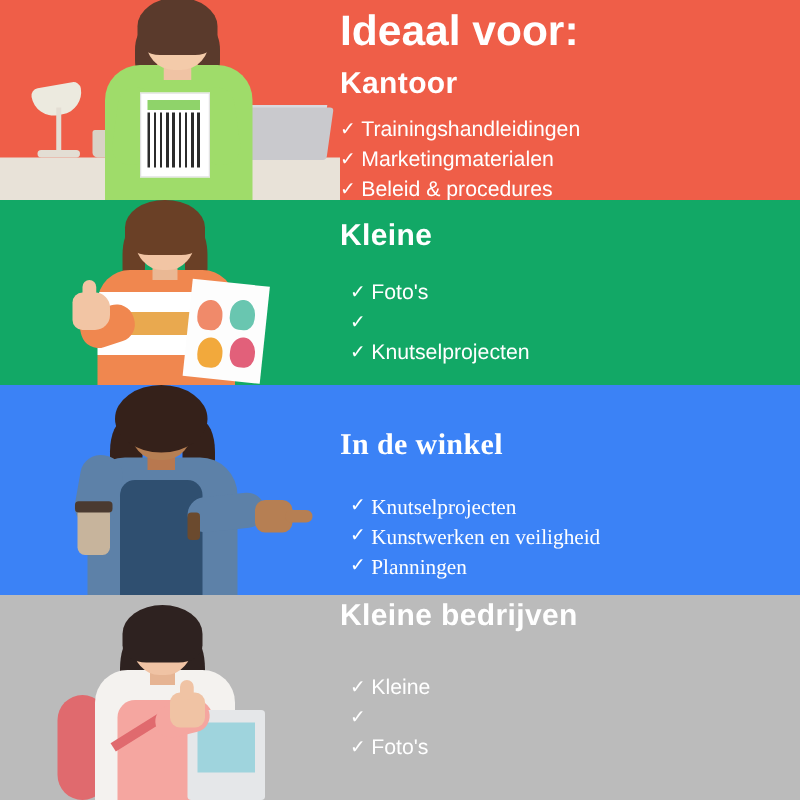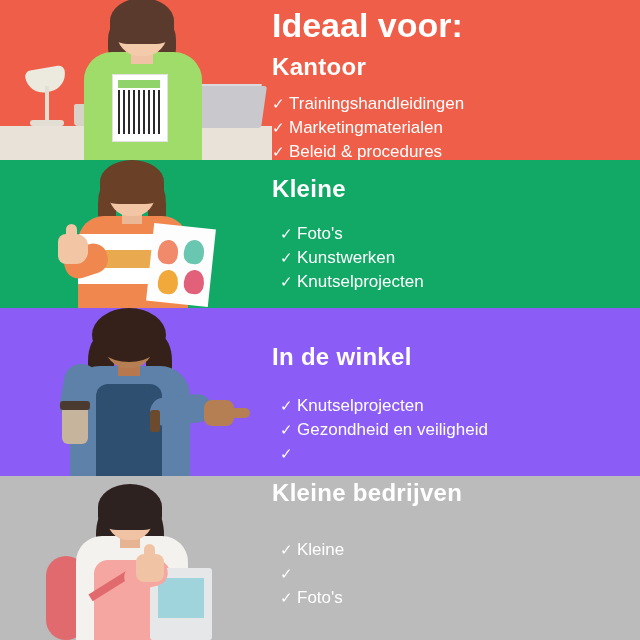--- a/index.html
+++ b/index.html
@@ -19,21 +19,21 @@
     height: 640px;
   }
   .band {
     position: relative;
     width: 640px;
     overflow: hidden;
     box-sizing: border-box;
   }
   .band-1 { height: 160px; background: #ef5e48; }
   .band-2 { height: 148px; background: #12a866; }
-  .band-3 { height: 168px; background: #8b5cf6; }
+  .band-3 { height: 168px; background: #3b82f6; font-family: Liberation Serif, serif; }
   .band-4 { height: 164px; background: #bbbbbb; }
 
   
   .text-wrap {
     position: absolute;
     left: 272px;
     top: 0;
     width: 360px;
     height: 100%;
     color: #ffffff;
@@ -384,21 +384,20 @@
     </div>
     <div class="text-wrap">
       <h2 class="heading">Kleine</h2>
       <ul class="list">
         <li>
           <span class="check">✓</span>
           <span>Foto's</span>
         </li>
         <li>
           <span class="check">✓</span>
-          <span>Kunstwerken</span>
         </li>
         <li>
           <span class="check">✓</span>
           <span>Knutselprojecten</span>
         </li>
       </ul>
     </div>
   </section>
 
   <section class="band band-3">
@@ -420,24 +419,25 @@
     </div>
     <div class="text-wrap">
       <h2 class="heading">In de winkel</h2>
       <ul class="list">
         <li>
           <span class="check">✓</span>
           <span>Knutselprojecten</span>
         </li>
         <li>
           <span class="check">✓</span>
-          <span>Gezondheid en veiligheid</span>
-        </li>
-        <li>
-          <span class="check">✓</span>
+          <span>Kunstwerken en veiligheid</span>
+        </li>
+        <li>
+          <span class="check">✓</span>
+          <span>Planningen</span>
         </li>
       </ul>
     </div>
   </section>
 
   <section class="band band-4">
     <div class="photo">
       <div class="b4-hair-l"></div>
       <div class="b4-hair-r"></div>
       <div class="b4-mat"></div>

